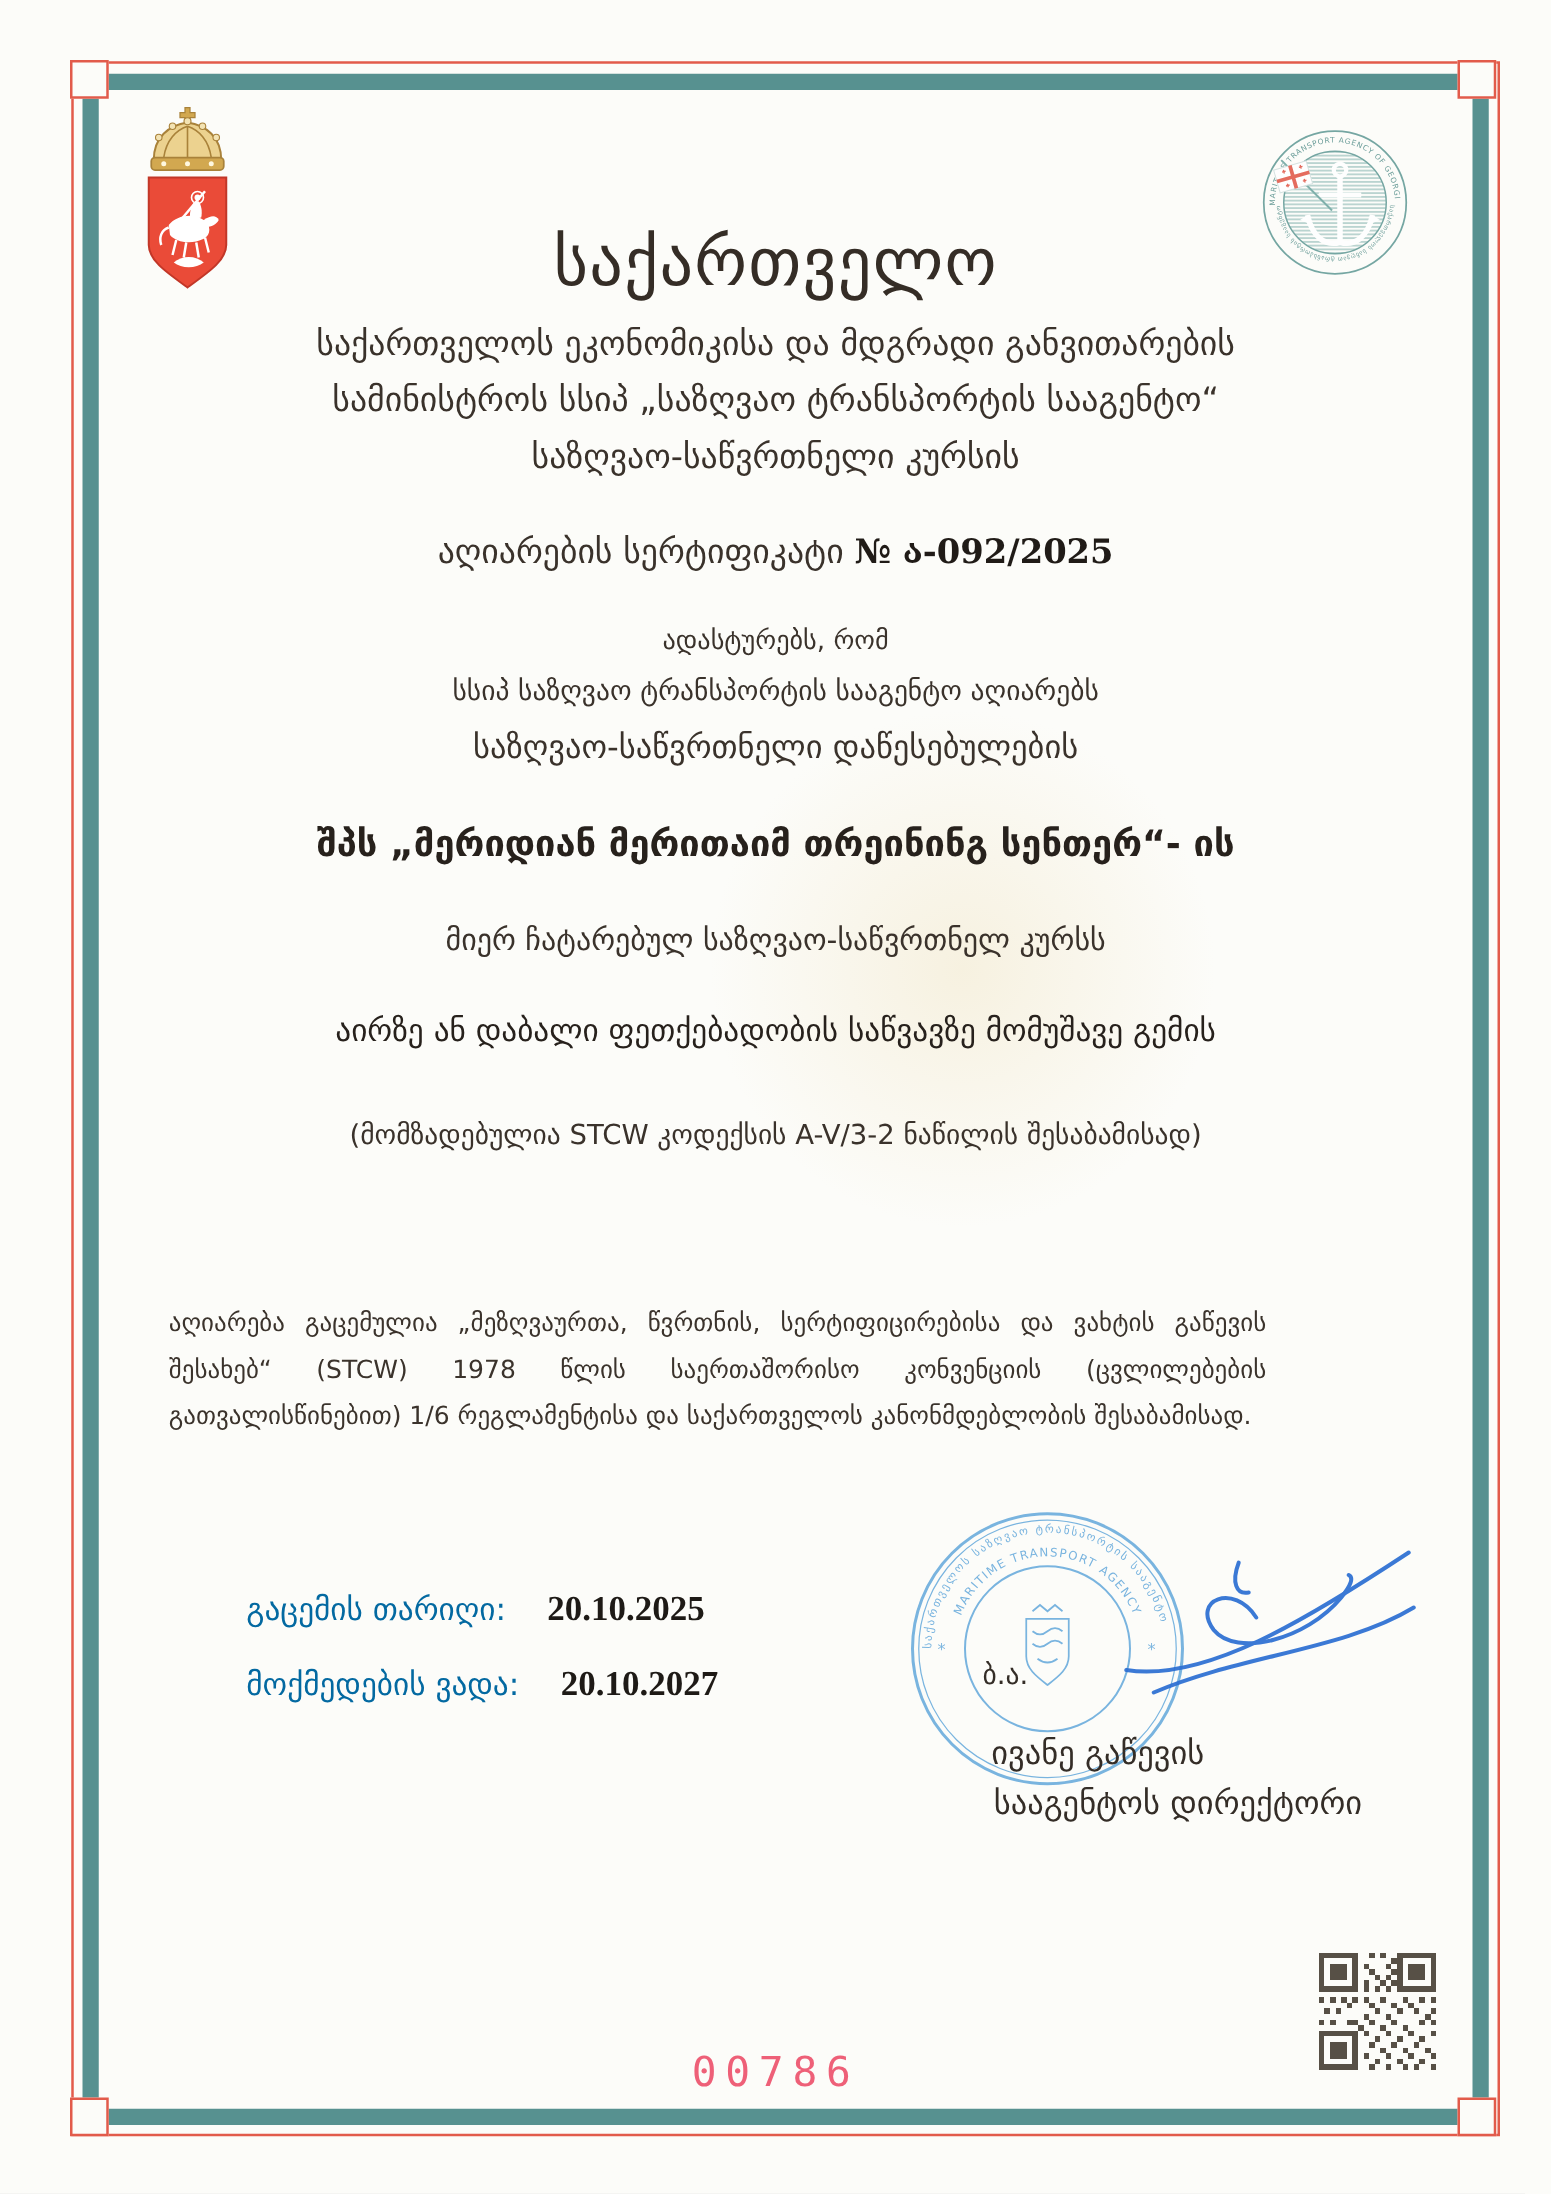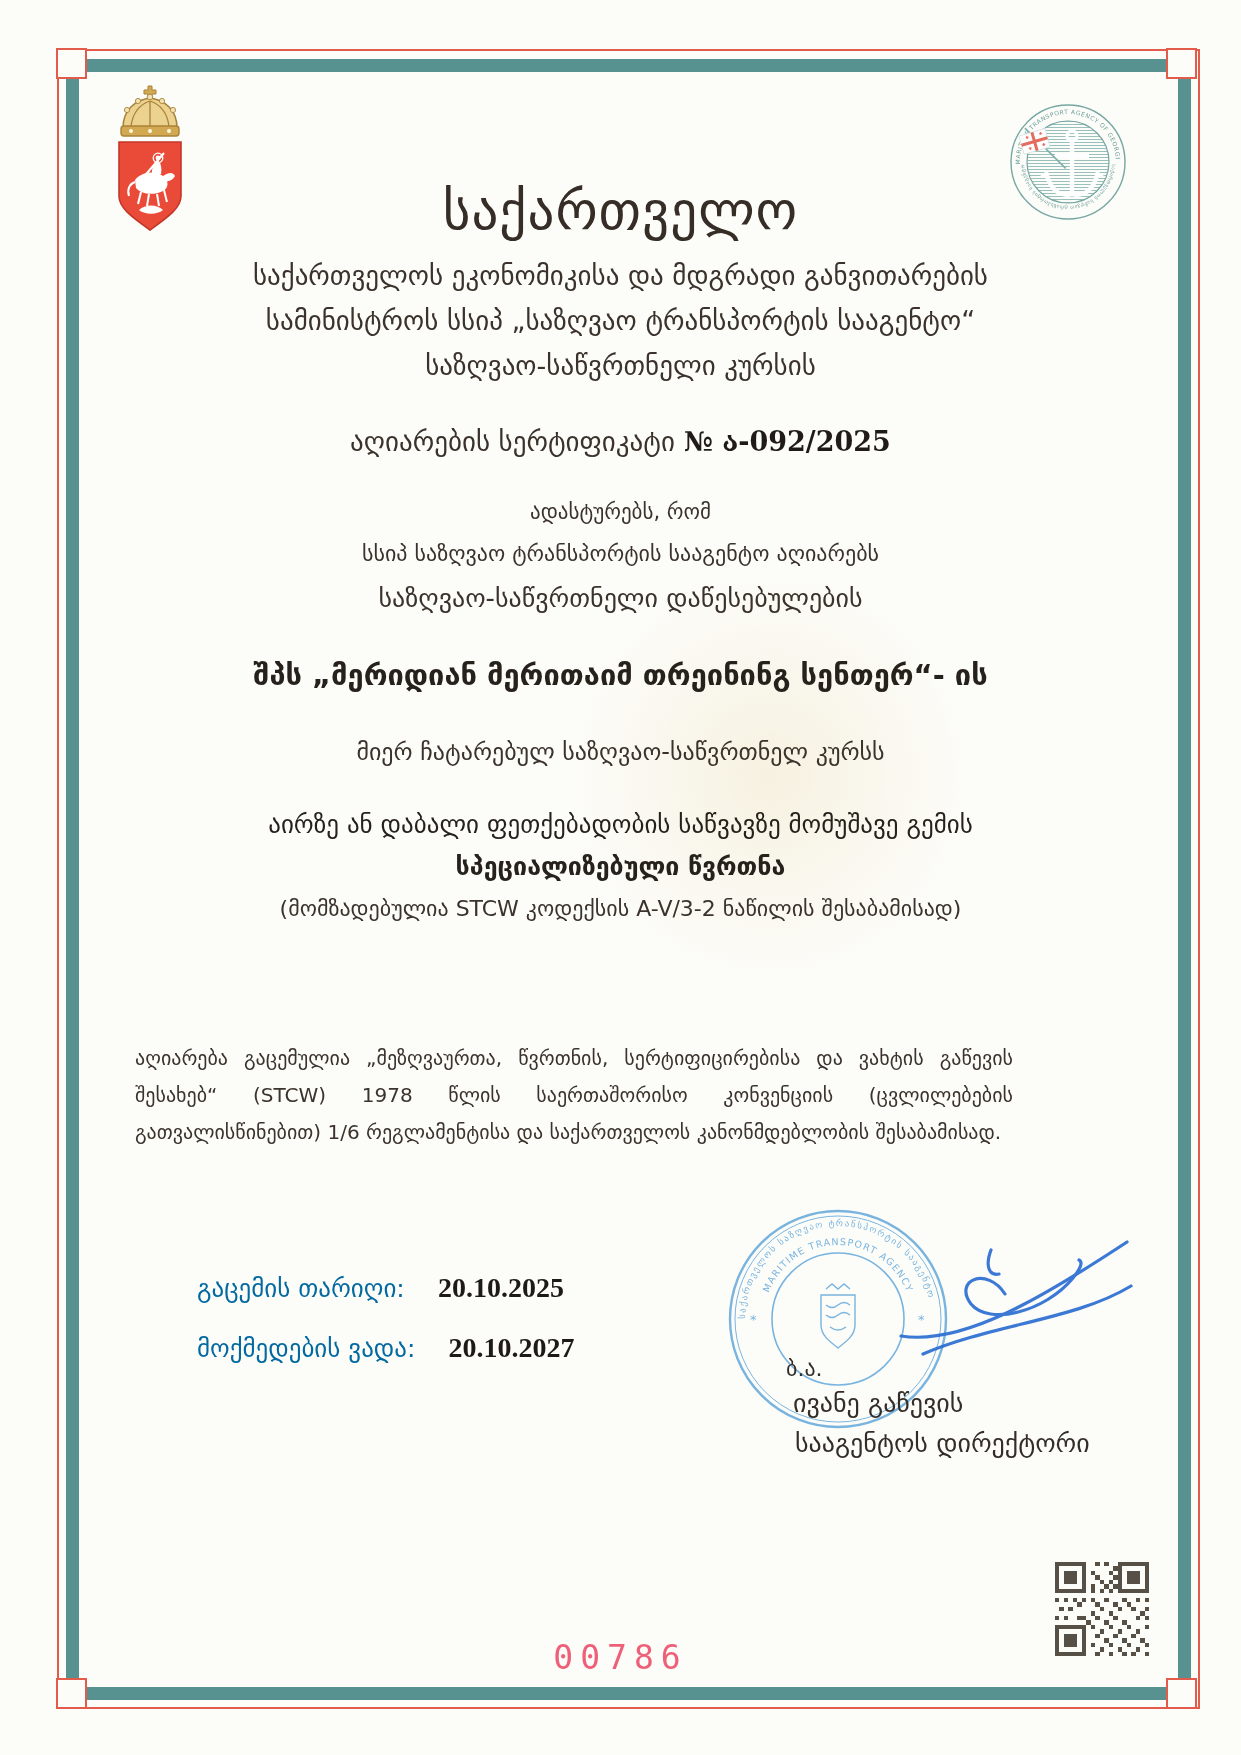--- a/index.html
+++ b/index.html
@@ -60,21 +60,21 @@
   .daterow{position:absolute;white-space:nowrap;}
   .daterow .lbl{font-size:25px;color:#0369a1;}
   .daterow .val{
     font-family:"Liberation Serif","DejaVu Serif",serif;
     font-size:28px;color:#1e1a16;margin-left:28px;font-weight:bold;
   }
   .d1{left:197px;top:1272px;}
   .d2{left:197px;top:1332px;}
   
   .stamp{position:absolute;left:722px;top:1203px;width:232px;height:232px;opacity:0.78;}
-  .sealmark{position:absolute;left:786px;top:1328px;font-size:22px;color:#342d27;margin-top:28px;}
+  .sealmark{position:absolute;left:786px;top:1328px;font-size:22px;color:#342d27;}
   .signature{position:absolute;left:893px;top:1228px;width:244px;height:134px;}
   .dirname{position:absolute;left:793px;top:1388px;font-size:26px;color:#342d27;white-space:nowrap;}
   .dirtitle{position:absolute;left:795px;top:1428px;font-size:26px;color:#342d27;white-space:nowrap;}
   
   .emblem{position:absolute;left:111px;top:84px;width:78px;height:148px;}
   .agency-logo{position:absolute;left:1008px;top:102px;width:120px;height:120px;opacity:0.85;}
   
   .qr{position:absolute;left:1055px;top:1562px;width:94px;height:94px;}
   .serial{
     position:absolute;left:0;top:1638px;width:100%;text-align:center;
@@ -175,21 +175,20 @@
     <span> </span>
     <span class="num">№ ა-092/2025</span>
   </div>
 
   <div class="cline confirms">ადასტურებს, რომ</div>
   <div class="cline agencyrec">სსიპ საზღვაო ტრანსპორტის სააგენტო აღიარებს</div>
   <div class="cline institution">საზღვაო-საწვრთნელი დაწესებულების</div>
   <div class="cline conducted">მიერ ჩატარებულ საზღვაო-საწვრთნელ კურსს</div>
   <div class="cline company">შპს „მერიდიან მერითაიმ თრეინინგ სენთერ“- ის</div>
   <div class="cline course1">აირზე ან დაბალი ფეთქებადობის საწვავზე მომუშავე გემის</div>
-  <div class="cline course2">სპეციალიზებული წვრთნა</div>
   <div class="cline stcw">(მომზადებულია STCW კოდექსის A-V/3-2 ნაწილის შესაბამისად)</div>
 
   <div class="legal">აღიარება გაცემულია „მეზღვაურთა, წვრთნის, სერტიფიცირებისა და ვახტის გაწევის შესახებ“ (STCW) 1978 წლის საერთაშორისო კონვენციის (ცვლილებების გათვალისწინებით) 1/6 რეგლამენტისა და საქართველოს კანონმდებლობის შესაბამისად.</div>
 
   <div class="daterow d1">
     <span class="lbl">გაცემის თარიღი:</span>
     <span class="val">20.10.2025</span>
   </div>
   <div class="daterow d2">
     <span class="lbl">მოქმედების ვადა:</span>

